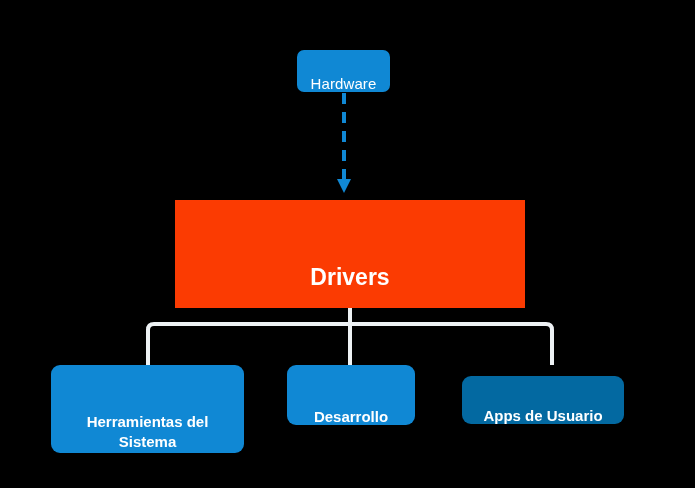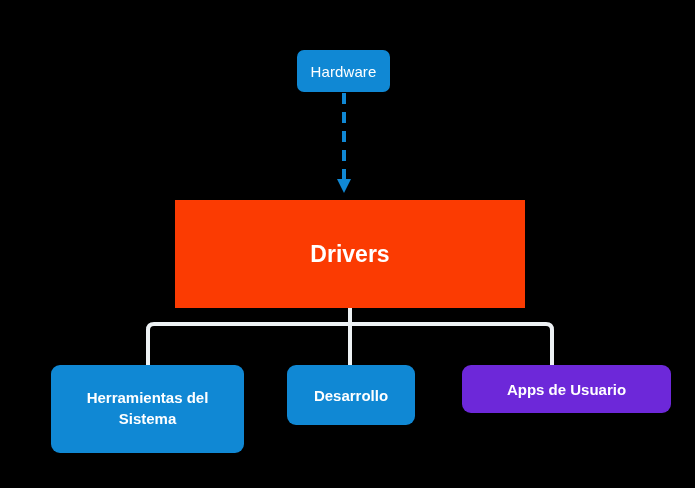--- a/index.html
+++ b/index.html
@@ -12,21 +12,21 @@
     width: 695px;
     height: 488px;
     background: #000000;
     overflow: hidden;
     font-family: "Liberation Sans", sans-serif;
   }
 
   .node {
     position: absolute;
     display: flex;
-    align-items: center;
+    align-items: flex-end;
     justify-content: center;
     text-align: center;
     box-sizing: border-box;
     color: #ffffff;
   }
 
   
   #node-hardware {
     left: 297px;
     top: 50px;
@@ -43,21 +43,21 @@
   #node-drivers {
     left: 175px;
     top: 200px;
     width: 350px;
     height: 108px;
     background: #fb3b02;
     border-radius: 0px;
     font-size: 23px;
     font-weight: bold;
     line-height: 1.32;
-    padding: 4px 10px;
+    padding: 16px 10px;
   }
   #node-drivers .stack {
     display: block;
   }
 
   
   #node-herramientas {
     left: 51px;
     top: 365px;
     width: 193px;
@@ -74,24 +74,24 @@
     top: 365px;
     width: 128px;
     height: 60px;
     background: #1088d4;
     border-radius: 9px;
     font-size: 15px;
     font-weight: bold;
   }
   #node-apps {
     left: 462px;
-    top: 365px;
-    width: 209px;
+    top: 376px;
+    width: 162px;
     height: 48px;
-    background: #6d28d9;
+    background: #0369a1;
     border-radius: 9px;
     font-size: 15px;
     font-weight: bold;
   }
 
   
   .connector {
     position: absolute;
     left: 0;
     top: 0;

